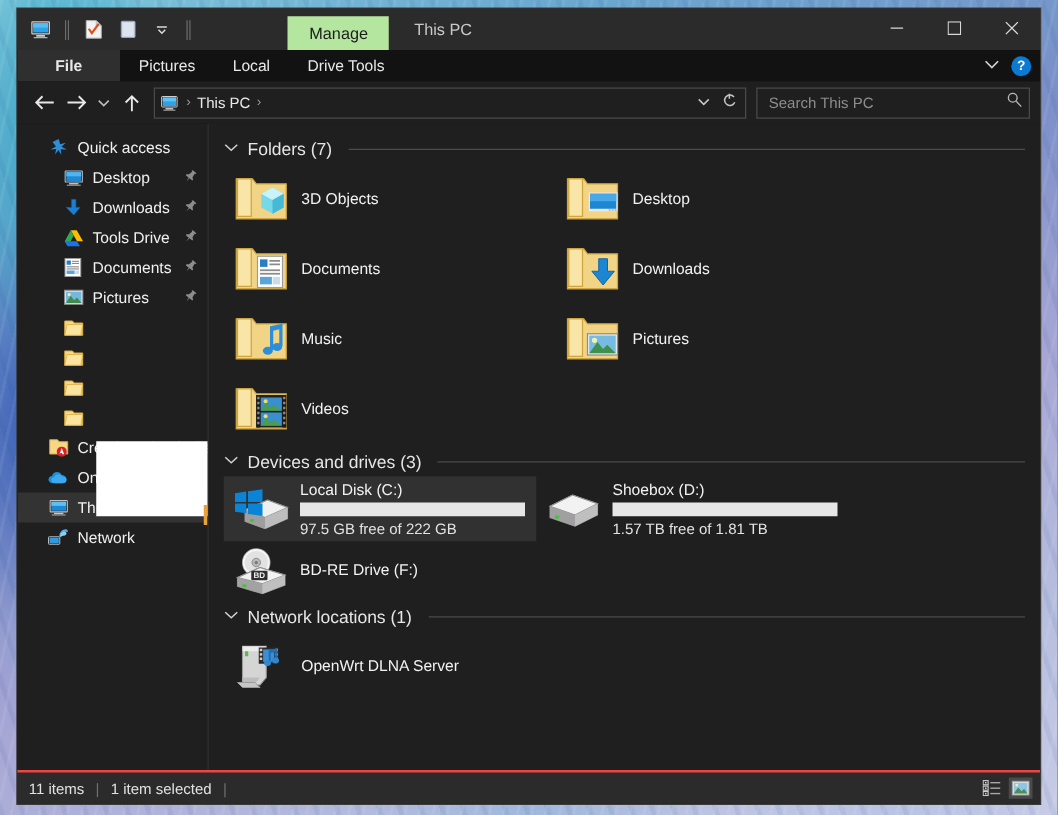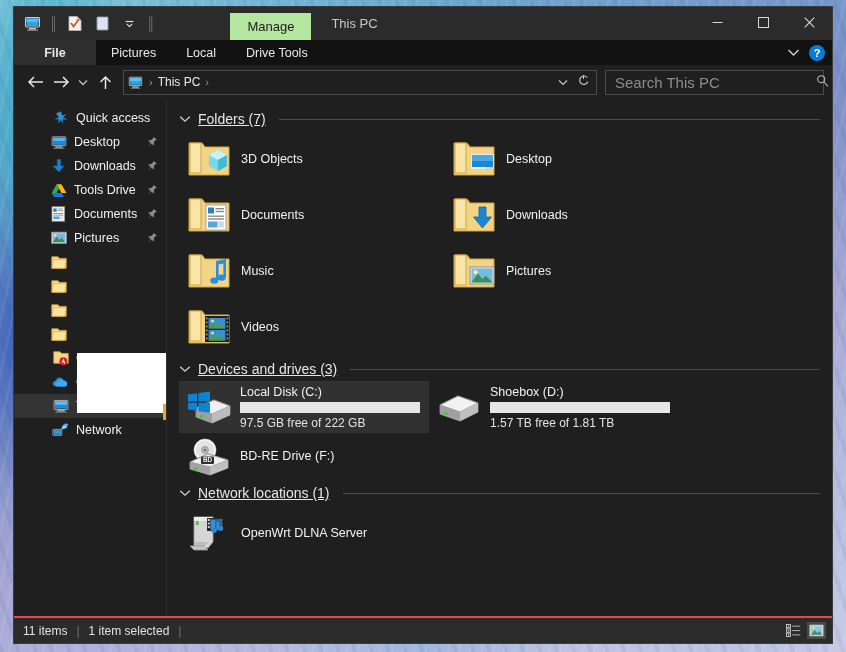--- a/index.html
+++ b/index.html
@@ -188,21 +188,21 @@
     display: flex;
     align-items: center;
     padding: 0 5px 0 7px;
   }
   .search-field input {
     flex: 1;
     background: transparent;
     border: none;
     outline: none;
     color: #e0e0e0;
-    font-size: 15px;
+    font-size: 12px;
     font-family: "Liberation Sans", sans-serif;
   }
   .search-field input::placeholder { color: #8d8d8d; }
 
   
   .body {
     flex: 1;
     display: flex;
     min-height: 0;
     background: #1f1f1f;
@@ -221,21 +221,21 @@
   .nav-item {
     height: 24px;
     display: flex;
     align-items: center;
     padding-left: 24px;
     gap: 7px;
     font-size: 12.5px;
     color: #f0f0f0;
     position: relative;
   }
-  .nav-item.root { padding-left: 38px; }
+  .nav-item.root { padding-left: 24px; }
   .nav-item.child { padding-left: 36px; }
   .nav-item.selected { background: #333333; }
   .nav-ico { width: 17px; height: 17px; flex: none; display:flex; align-items:center; justify-content:center;}
   .nav-label { white-space: nowrap; overflow: hidden; }
   .pin {
     position: absolute;
     right: 9px;
     color: #8d8d8d;
     font-size: 11px;
     transform: rotate(40deg);
@@ -267,21 +267,20 @@
     overflow: hidden;
     padding: 6px 0 0 8px;
     position: relative;
   }
   .group-header {
     display: flex;
     align-items: center;
     gap: 7px;
     padding: 6px 12px 4px 4px;
     color: #e6e6e6;
-    text-decoration: underline;
   }
   .group-chev { color: #cfcfcf; font-size: 11px; width: 12px; }
   .group-title { font-size: 14px; white-space: nowrap; }
   .group-rule { flex: 1; height: 1px; background: #4b4b4b; margin-left: 6px; }
 
   .tiles {
     display: flex;
     flex-wrap: wrap;
     padding-left: 4px;
   }

